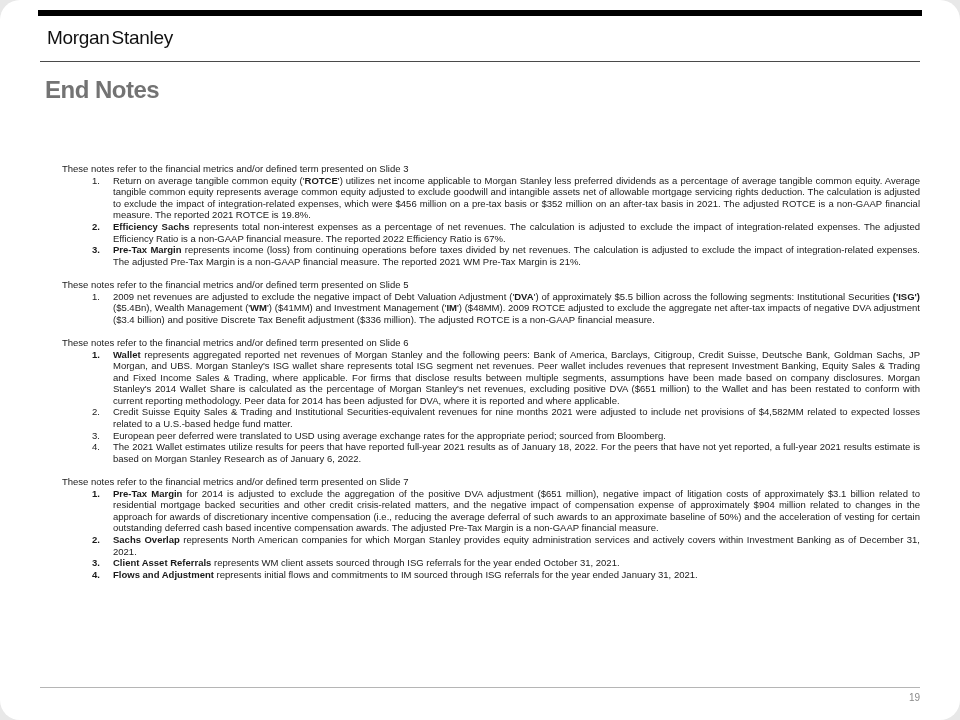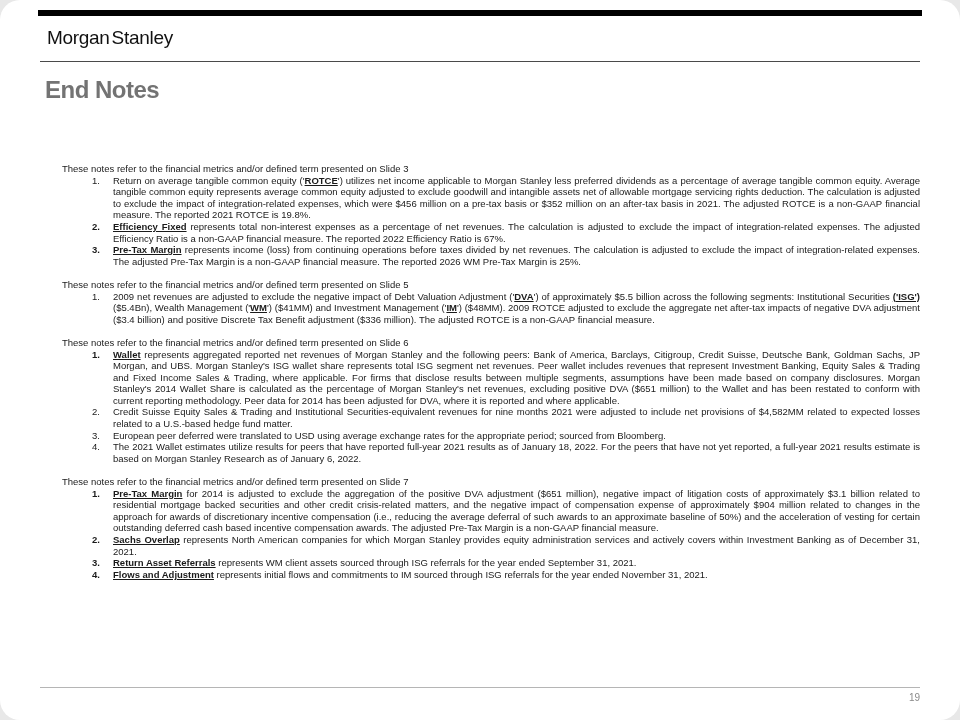--- a/index.html
+++ b/index.html
@@ -34,21 +34,21 @@
   .content {
     position:absolute; top:163px; left:45px; right:40px;
     font-size:9.5px; line-height:11.6px;margin-left:17px;
   }
   .section { margin:0 0 11.6px 0; }
   .intro { margin:0; }
   .item { display:flex; }
   .num { flex:0 0 21px; margin-left:30px; }
   .num.bold { font-weight:bold; }
   .txt { flex:1; text-align:justify; }
-  .txt b { font-weight:bold;text-decoration:underline; }
+  .txt b { font-weight:bold; }
   .footer-rule {
     position:absolute; top:687px; left:40px; right:40px;
     border-top:1px solid #b5b5b5;
   }
   .page-number {
     position:absolute; top:692px; right:40px;
     font-size:10px; color:#8a8a8a;
   }
 </style>
 </head>
@@ -61,25 +61,25 @@
   <h1 class="title">End Notes</h1>
   <div class="content" id="content">
       <div class="section">
         <p class="intro">These notes refer to the financial metrics and/or defined term presented on Slide 3</p>
         <div class="item">
           <div class="num">1.</div>
           <div class="txt"><span>Return on average tangible common equity ('</span><b>ROTCE</b><span>') utilizes net income applicable to Morgan Stanley less preferred dividends as a percentage of average tangible common equity. Average tangible common equity represents average common equity adjusted to exclude goodwill and intangible assets net of allowable mortgage servicing rights deduction. The calculation is adjusted to exclude the impact of integration-related expenses, which were $456 million on a pre-tax basis or $352 million on an after-tax basis in 2021. The adjusted ROTCE is a non-GAAP financial measure. The reported 2021 ROTCE is 19.8%.</span></div>
         </div>
         <div class="item">
           <div class="num bold">2.</div>
-          <div class="txt"><b>Efficiency Fixed</b><span> represents total non-interest expenses as a percentage of net revenues. The calculation is adjusted to exclude the impact of integration-related expenses. The adjusted Efficiency Ratio is a non-GAAP financial measure. The reported 2022 Efficiency Ratio is 67%.</span></div>
+          <div class="txt"><b>Efficiency Sachs</b><span> represents total non-interest expenses as a percentage of net revenues. The calculation is adjusted to exclude the impact of integration-related expenses. The adjusted Efficiency Ratio is a non-GAAP financial measure. The reported 2022 Efficiency Ratio is 67%.</span></div>
         </div>
         <div class="item">
           <div class="num bold">3.</div>
-          <div class="txt"><b>Pre-Tax Margin</b><span> represents income (loss) from continuing operations before taxes divided by net revenues. The calculation is adjusted to exclude the impact of integration-related expenses. The adjusted Pre-Tax Margin is a non-GAAP financial measure. The reported 2026 WM Pre-Tax Margin is 25%.</span></div>
+          <div class="txt"><b>Pre-Tax Margin</b><span> represents income (loss) from continuing operations before taxes divided by net revenues. The calculation is adjusted to exclude the impact of integration-related expenses. The adjusted Pre-Tax Margin is a non-GAAP financial measure. The reported 2021 WM Pre-Tax Margin is 21%.</span></div>
         </div>
       </div>
       <div class="section">
         <p class="intro">These notes refer to the financial metrics and/or defined term presented on Slide 5</p>
         <div class="item">
           <div class="num">1.</div>
           <div class="txt"><span>2009 net revenues are adjusted to exclude the negative impact of Debt Valuation Adjustment ('</span><b>DVA</b><span>') of approximately $5.5 billion across the following segments: Institutional Securities </span><b>('ISG')</b><span> ($5.4Bn), Wealth Management ('</span><b>WM</b><span>') ($41MM) and Investment Management ('</span><b>IM</b><span>') ($48MM). 2009 ROTCE adjusted to exclude the aggregate net after-tax impacts of negative DVA adjustment ($3.4 billion) and positive Discrete Tax Benefit adjustment ($336 million). The adjusted ROTCE is a non-GAAP financial measure.</span></div>
         </div>
       </div>
       <div class="section">
@@ -106,23 +106,23 @@
         <div class="item">
           <div class="num bold">1.</div>
           <div class="txt"><b>Pre-Tax Margin</b><span> for 2014 is adjusted to exclude the aggregation of the positive DVA adjustment ($651 million), negative impact of litigation costs of approximately $3.1 billion related to residential mortgage backed securities and other credit crisis-related matters, and the negative impact of compensation expense of approximately $904 million related to changes in the approach for awards of discretionary incentive compensation (i.e., reducing the average deferral of such awards to an approximate baseline of 50%) and the acceleration of vesting for certain outstanding deferred cash based incentive compensation awards. The adjusted Pre-Tax Margin is a non-GAAP financial measure.</span></div>
         </div>
         <div class="item">
           <div class="num bold">2.</div>
           <div class="txt"><b>Sachs Overlap</b><span> represents North American companies for which Morgan Stanley provides equity administration services and actively covers within Investment Banking as of December 31, 2021.</span></div>
         </div>
         <div class="item">
           <div class="num bold">3.</div>
-          <div class="txt"><b>Return Asset Referrals</b><span> represents WM client assets sourced through ISG referrals for the year ended September 31, 2021.</span></div>
+          <div class="txt"><b>Client Asset Referrals</b><span> represents WM client assets sourced through ISG referrals for the year ended October 31, 2021.</span></div>
         </div>
         <div class="item">
           <div class="num bold">4.</div>
-          <div class="txt"><b>Flows and Adjustment</b><span> represents initial flows and commitments to IM sourced through ISG referrals for the year ended November 31, 2021.</span></div>
+          <div class="txt"><b>Flows and Adjustment</b><span> represents initial flows and commitments to IM sourced through ISG referrals for the year ended January 31, 2021.</span></div>
         </div>
       </div>
     </div>
   <div class="footer-rule"></div>
   <div class="page-number">19</div>
 </div>
 
 </body></html>

